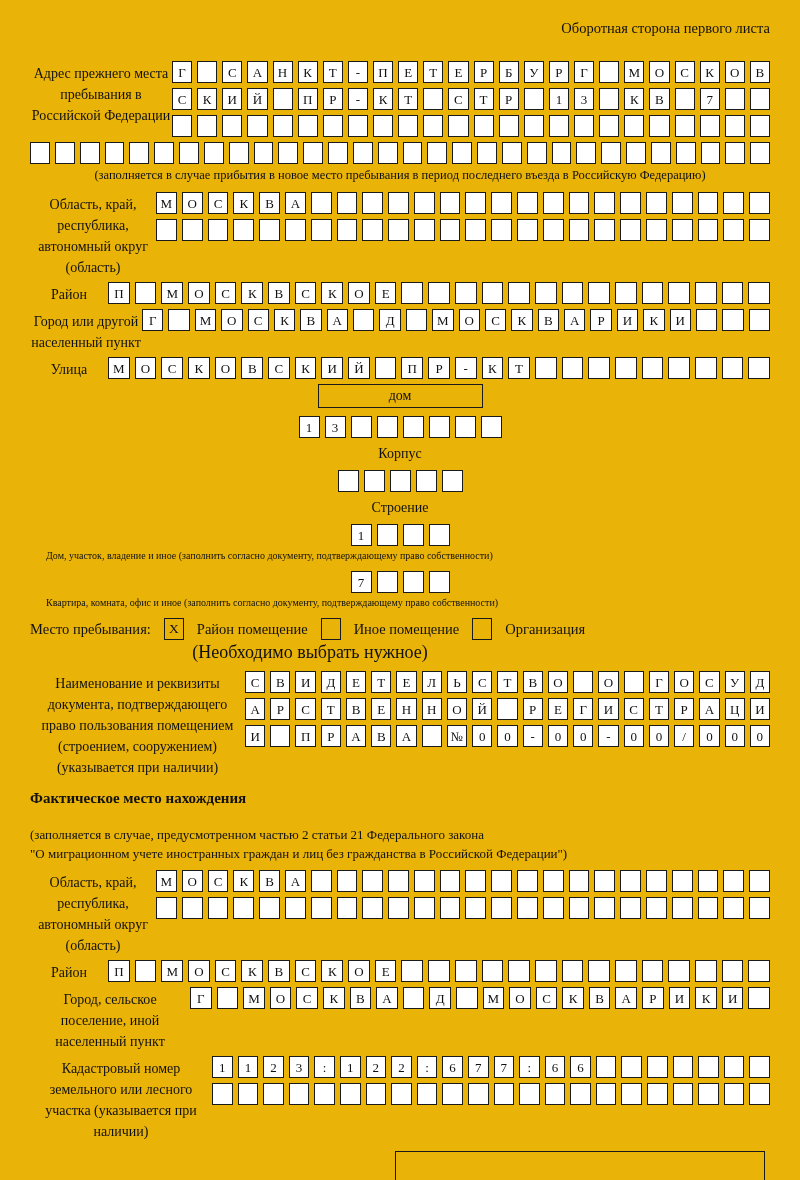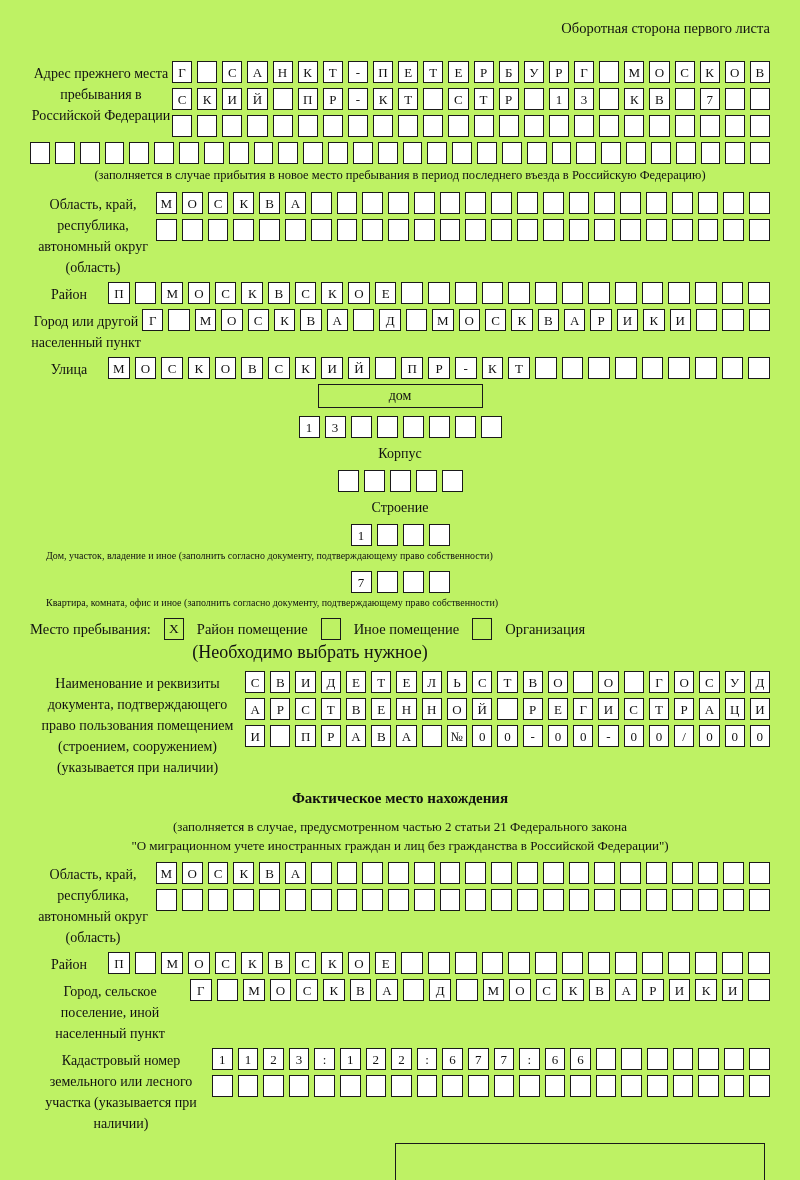--- a/index.html
+++ b/index.html
@@ -2,43 +2,43 @@
 <html><head>
 <meta charset="utf-8">
 <style>
   * { margin:0; padding:0; box-sizing:border-box; }
   html,body { background:#fff; }
   body {
     width:800px; height:1180px;
     font-family:"Liberation Serif", serif;
     color:#111;
   }
-  .page { width:800px; height:1180px; padding:6px 30px 0 30px; overflow:hidden; background:#bef264; }
+  .page { width:800px; height:1180px; padding:6px 30px 0 30px; overflow:hidden; background:#eab308; }
 
   .hdr { text-align:right; font-size:14.5px; margin:14px 0 24px 0; }
 
   .frow { display:flex; align-items:flex-start; margin-bottom:4px; }
   .lbl { flex:none; font-size:14px; line-height:21px; padding-top:2px;text-align:center; }
   .w142{width:142px}.w126{width:126px}.w78{width:78px}.w112{width:112px}.w160{width:160px}.w182{width:182px}.w215{width:215px}
   .stack { flex:1; display:flex; flex-direction:column; gap:5px; }
   .cells { display:grid; gap:5px; flex:1; }
   .cells.full { margin-top:5px; }
   .cell {
     height:22px; border:1.5px solid #1a1a1a; background:#fff;
     display:flex; align-items:center; justify-content:center;
     font-size:13px; line-height:1;
   }
   .fixed-cells { display:flex; gap:5px; }
   .fixed-cells .cell { width:21px; flex:none; }
 
   .note { font-size:12.5px; text-align:center; margin:3px 0 9px 0; line-height:16px; }
   .note-sub { font-size:10px; margin:1px 0 7px 16px; line-height:16px; }
   .h2 { font-size:15.5px; font-weight:bold; text-align:center; margin:2px 0 9px 0; }
-  .h3 { font-size:15px; font-weight:bold; text-align:center; margin:12px 0 10px 0; }
-  .cnote { font-size:13px; text-align:center; line-height:19px; }
+  .h3 { font-size:15px; font-weight:bold; text-align:left; margin:12px 0 18px 0; }
+  .cnote { font-size:13px; line-height:19px; }
   .cnote.last { margin-bottom:7px; }
 
   .inline-row { display:flex; align-items:center; gap:8px; margin:4px 0 2px 0;flex-direction:column; }
   .bigbox {
     border:1.5px solid #1a1a1a; height:24px; flex:none;
     display:flex; align-items:center; justify-content:center; font-size:14px;
   }
   .bb-dom { width:165px; }
   .bb-kv { width:196px; }
   .inline-lbl { font-size:14px; padding:0 4px; flex:none; }

